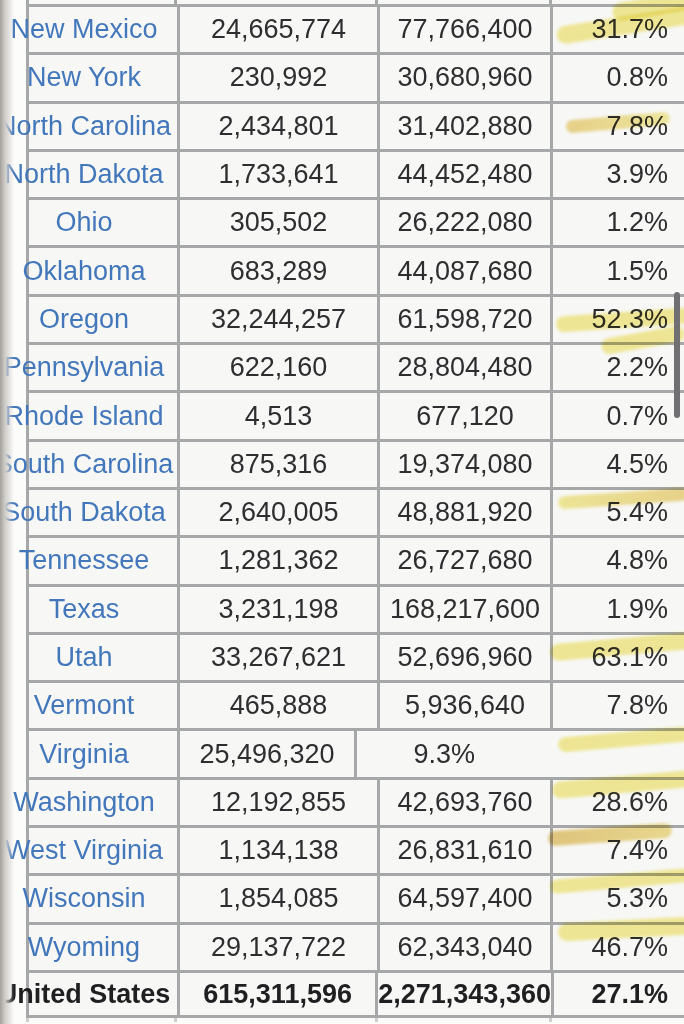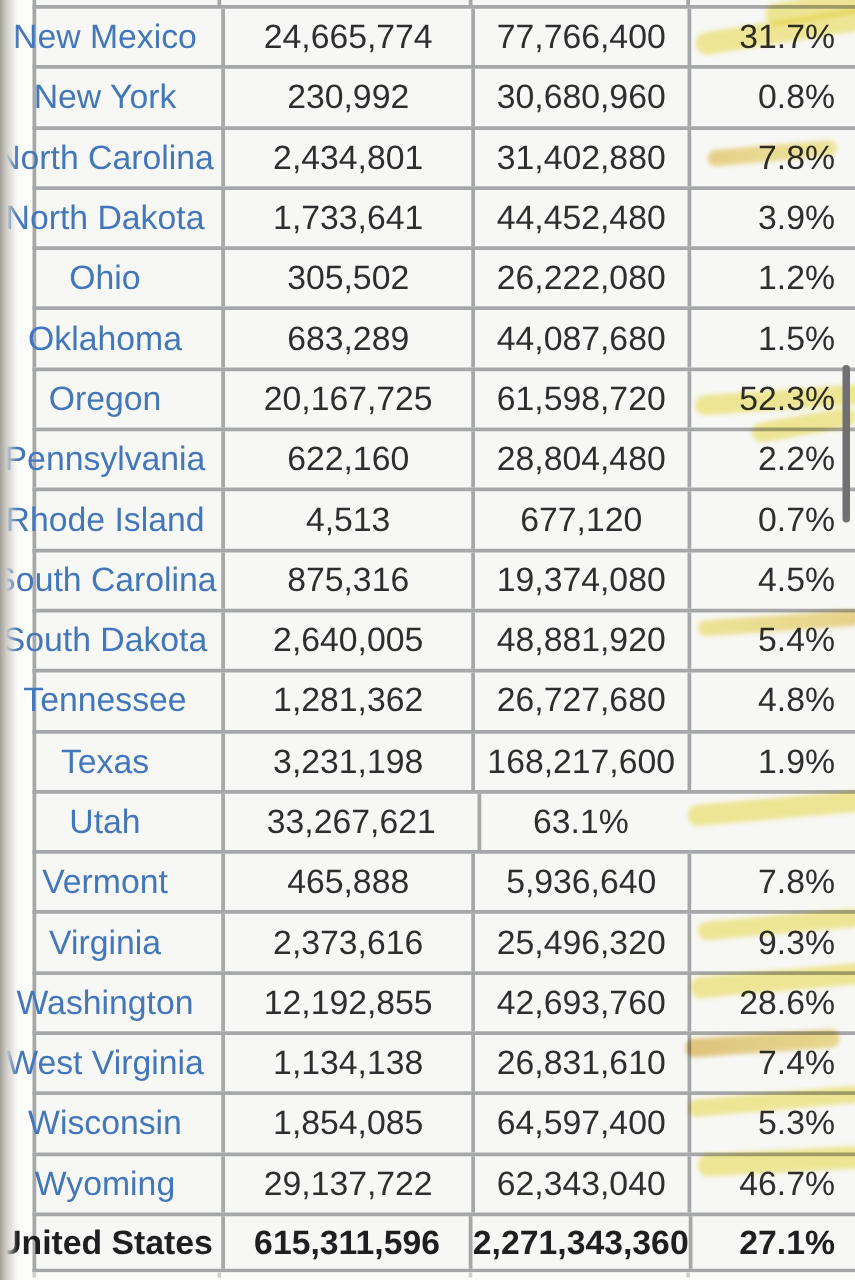--- a/index.html
+++ b/index.html
@@ -140,21 +140,21 @@
       <span class="name-inner">Oklahoma</span>
     </div>
     <div class="c v1">683,289</div>
     <div class="c v2">44,087,680</div>
     <div class="c pct">1.5%</div>
   </div>
       <div class="row">
     <div class="c name">
       <span class="name-inner">Oregon</span>
     </div>
-    <div class="c v1">20,167,725</div>
+    <div class="c v1">32,244,257</div>
     <div class="c v2">61,598,720</div>
     <div class="c pct">52.3%</div>
   </div>
       <div class="row">
     <div class="c name">
       <span class="name-inner">Pennsylvania</span>
     </div>
     <div class="c v1">622,160</div>
     <div class="c v2">28,804,480</div>
     <div class="c pct">2.2%</div>
@@ -197,35 +197,35 @@
     </div>
     <div class="c v1">3,231,198</div>
     <div class="c v2">168,217,600</div>
     <div class="c pct">1.9%</div>
   </div>
       <div class="row">
     <div class="c name">
       <span class="name-inner">Utah</span>
     </div>
     <div class="c v1">33,267,621</div>
+    <div class="c v2">52,696,960</div>
     <div class="c pct">63.1%</div>
   </div>
       <div class="row">
     <div class="c name">
       <span class="name-inner">Vermont</span>
     </div>
     <div class="c v1">465,888</div>
     <div class="c v2">5,936,640</div>
     <div class="c pct">7.8%</div>
   </div>
       <div class="row">
     <div class="c name">
       <span class="name-inner">Virginia</span>
     </div>
-    <div class="c v1">2,373,616</div>
     <div class="c v2">25,496,320</div>
     <div class="c pct">9.3%</div>
   </div>
       <div class="row">
     <div class="c name">
       <span class="name-inner">Washington</span>
     </div>
     <div class="c v1">12,192,855</div>
     <div class="c v2">42,693,760</div>
     <div class="c pct">28.6%</div>

